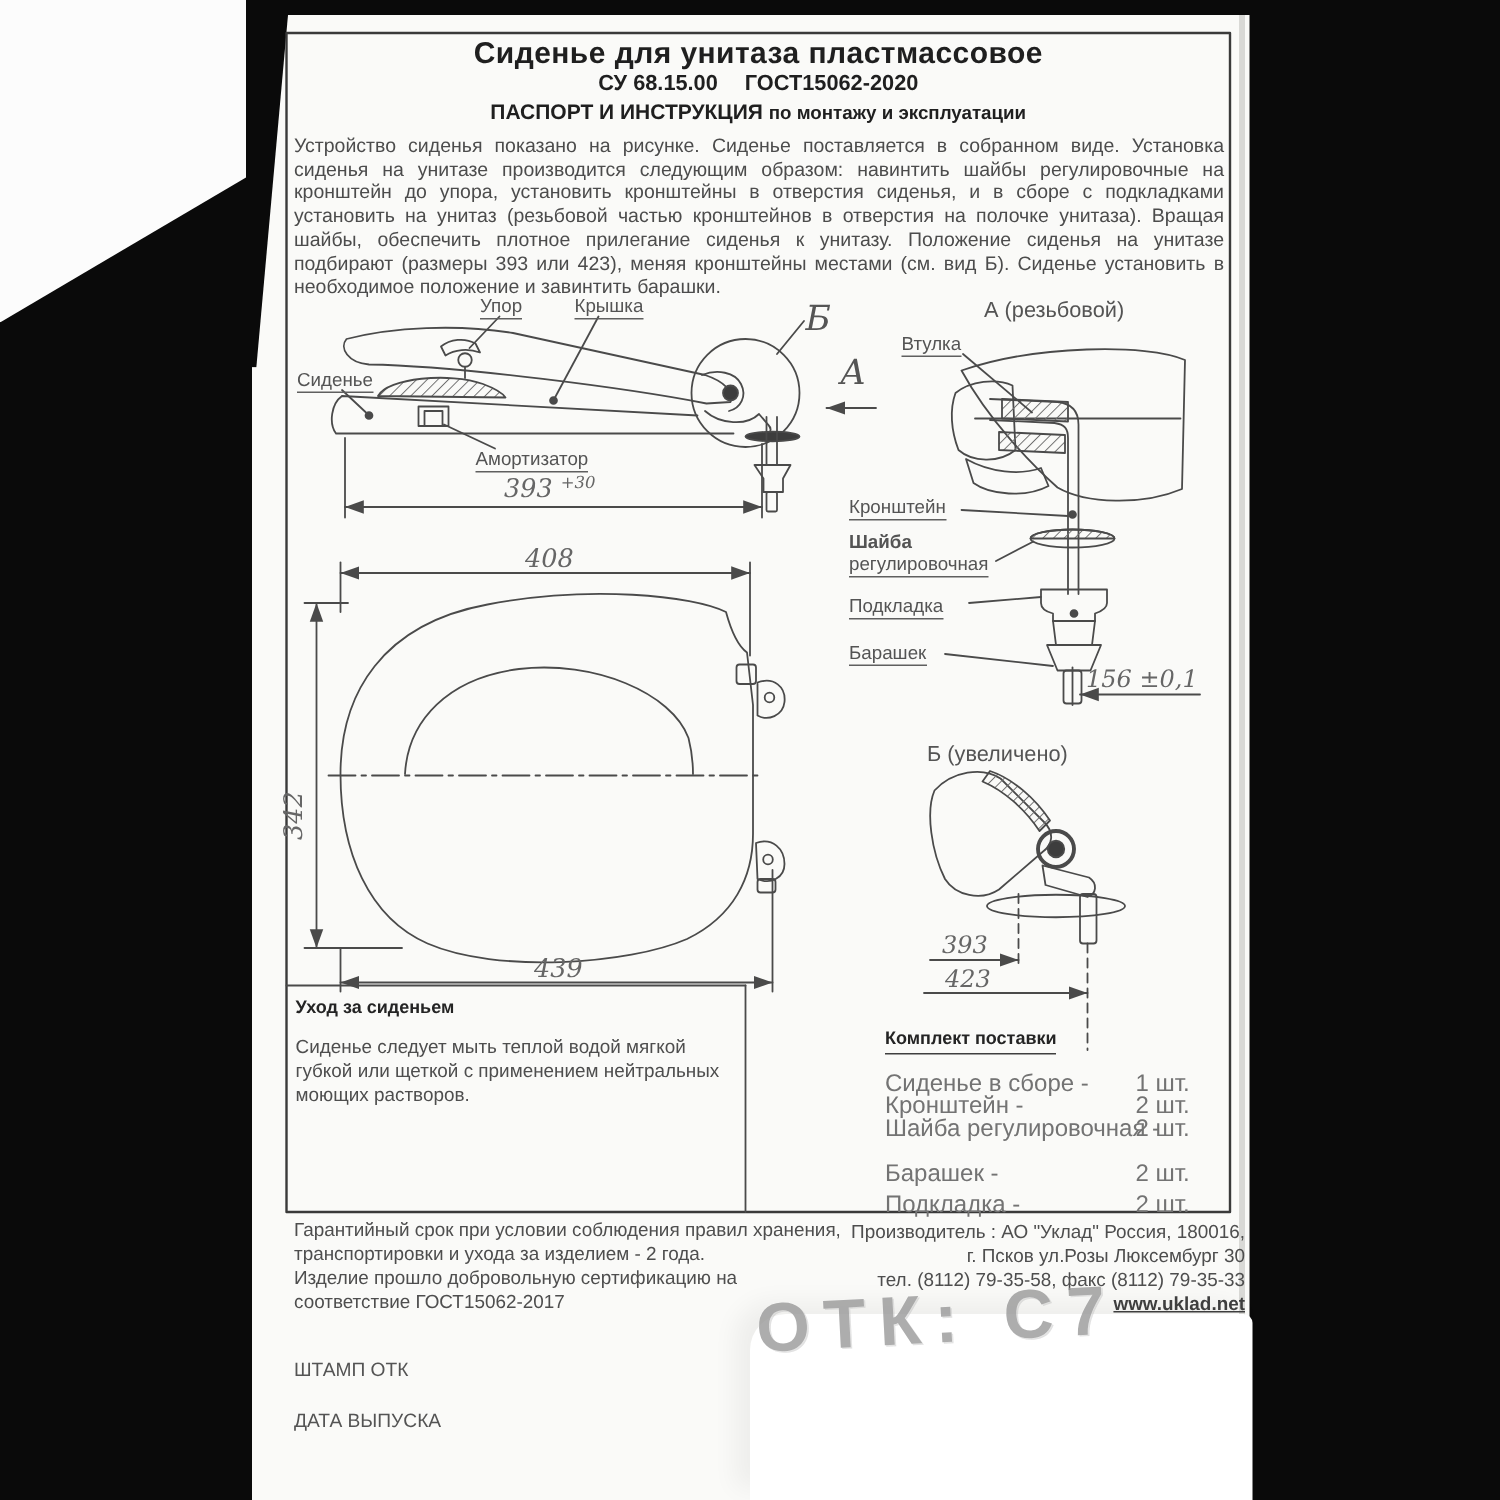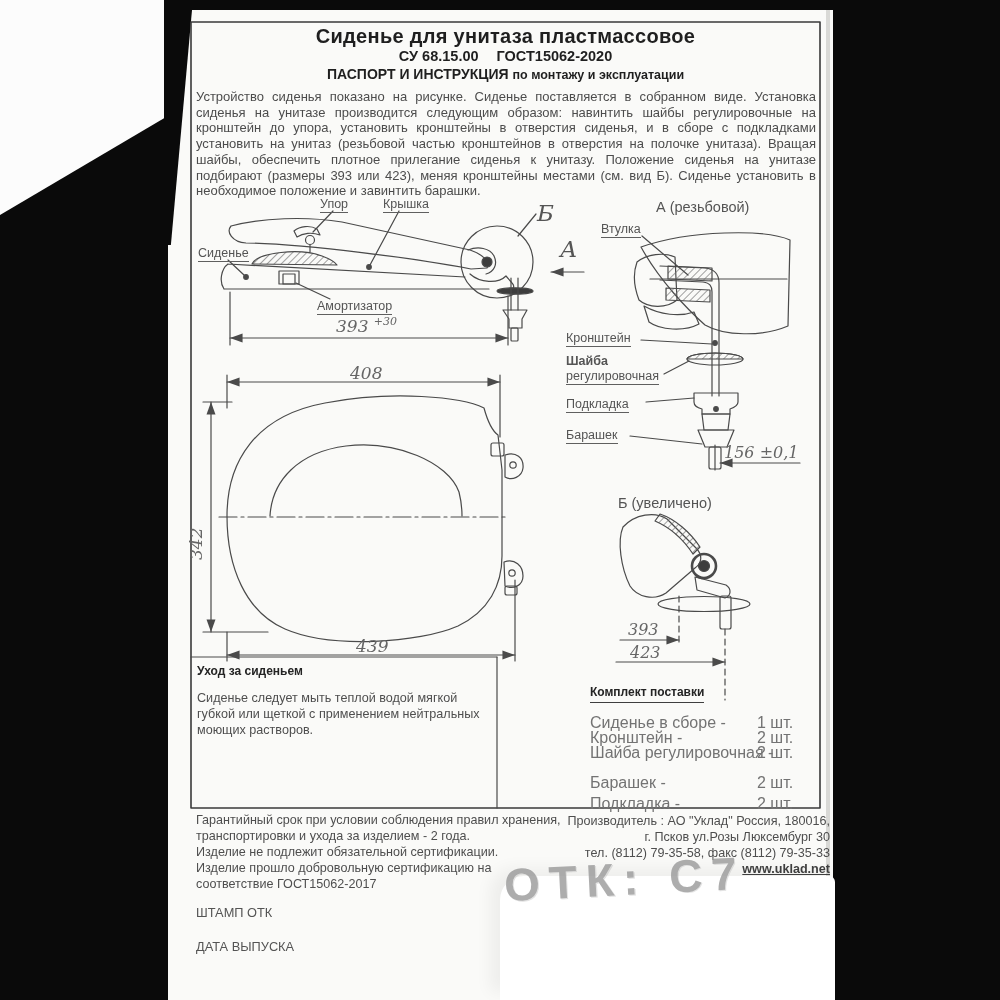--- a/index.html
+++ b/index.html
@@ -226,21 +226,20 @@
     <span>Подкладка -</span>
     <span class="qty">2 шт.</span>
   </div>
   <div class="txt pkg-row" style="top:774px;">
     <span>Барашек -</span>
     <span class="qty">2 шт.</span>
   </div>
 
   <div class="txt bodytext" id="warranty">
     <div>Гарантийный срок при условии соблюдения правил хранения, транспортировки и ухода за изделием - 2 года.</div>
-    <div>Изделие не подлежит обязательной сертификации.</div>
     <div>Изделие прошло добровольную сертификацию на соответствие ГОСТ15062-2017</div>
   </div>
   <div class="txt bodytext" id="mfr">
     <div>Производитель : АО "Уклад" Россия, 180016,</div>
     <div>г. Псков ул.Розы Люксембург 30</div>
     <div>тел. (8112) 79-35-58, факс (8112) 79-35-33</div>
     <div class="site">www.uklad.net</div>
   </div>
   <span class="txt plain" id="stamp-label" style="font-size:12.8px;">ШТАМП ОТК</span>
   <span class="txt plain" id="date-label" style="font-size:12.8px;">ДАТА ВЫПУСКА</span>

